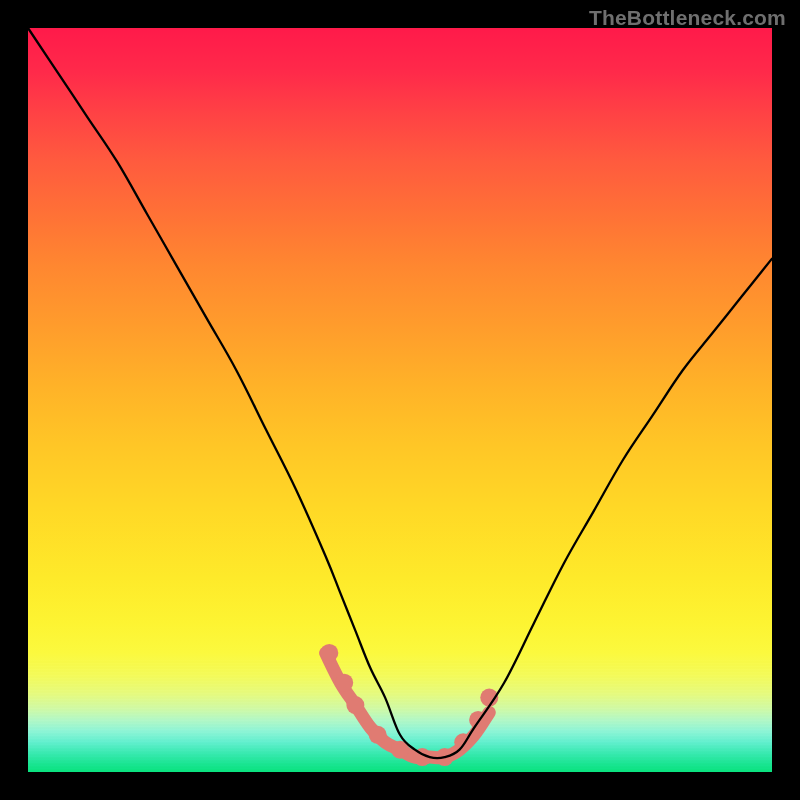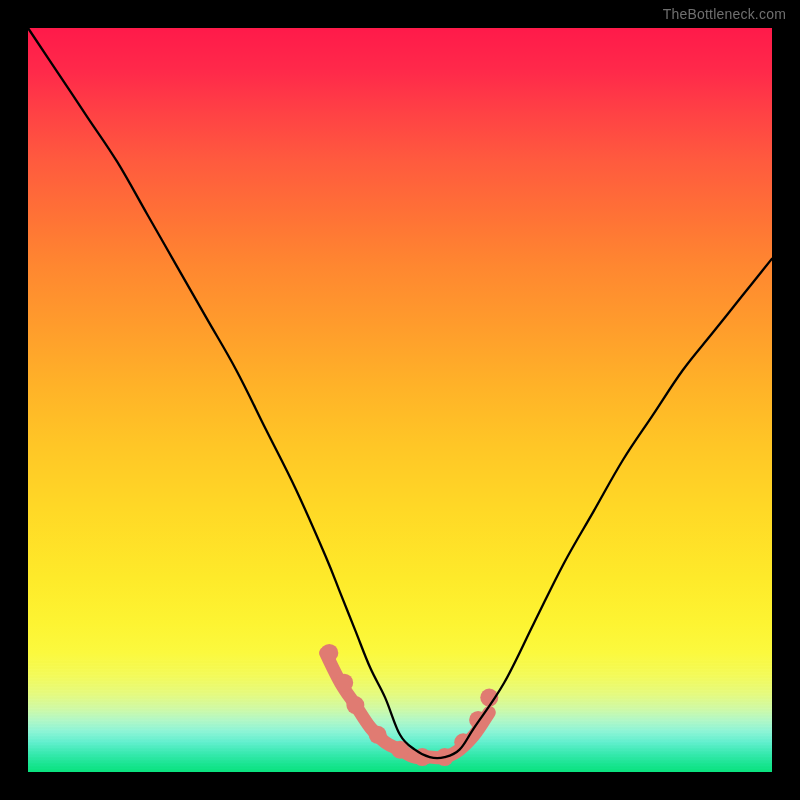--- a/index.html
+++ b/index.html
@@ -90,22 +90,22 @@
     stroke-linejoin: round;
   }
   .marker-circle {
     fill: #e07b72;
   }
   .watermark {
     position: absolute;
     top: 6px;
     right: 14px;
     color: #6f6f6f;
-    font-size: 14px;
-    font-weight: 400;
+    font-size: 21px;
+    font-weight: 700;
     letter-spacing: 0.2px;
     user-select: none;
   }
 </style>
 </head>
 <body>
 
 <div class="stage">
   <div class="plot-area">
     <div class="gradient-bg"></div>

